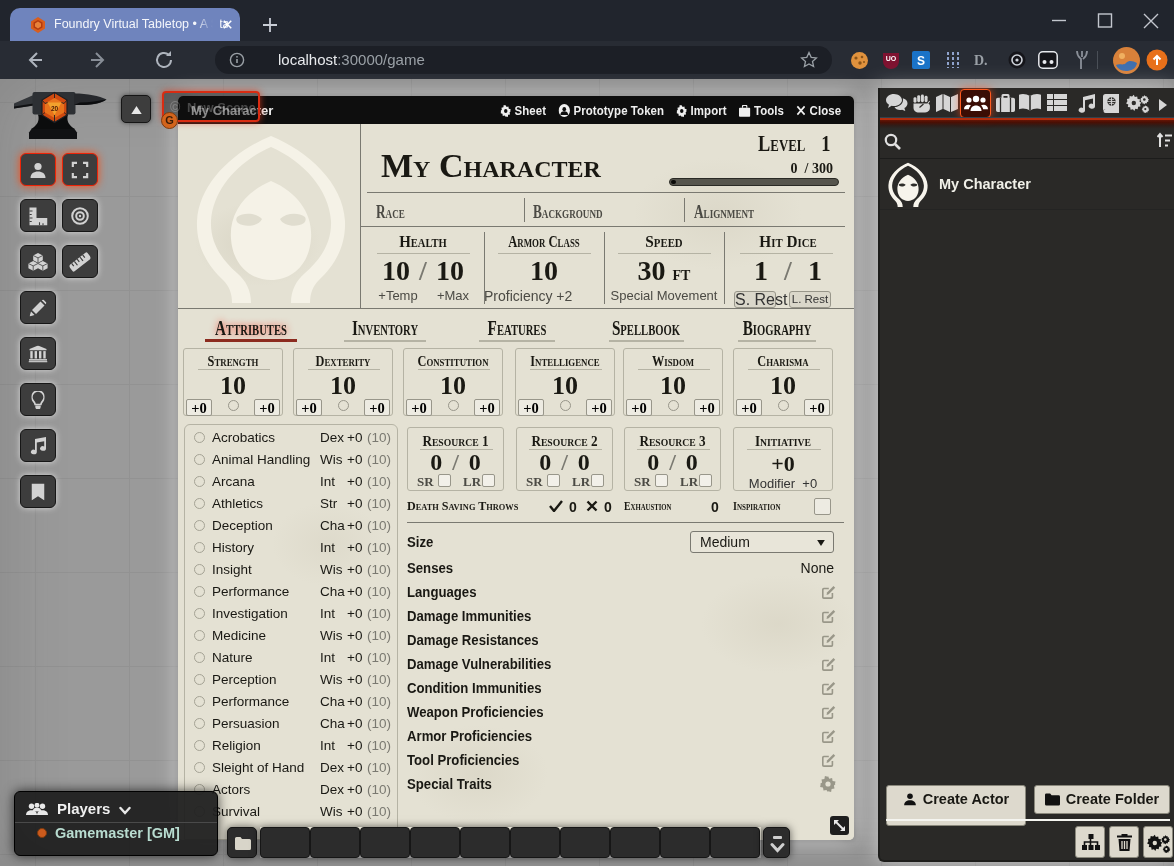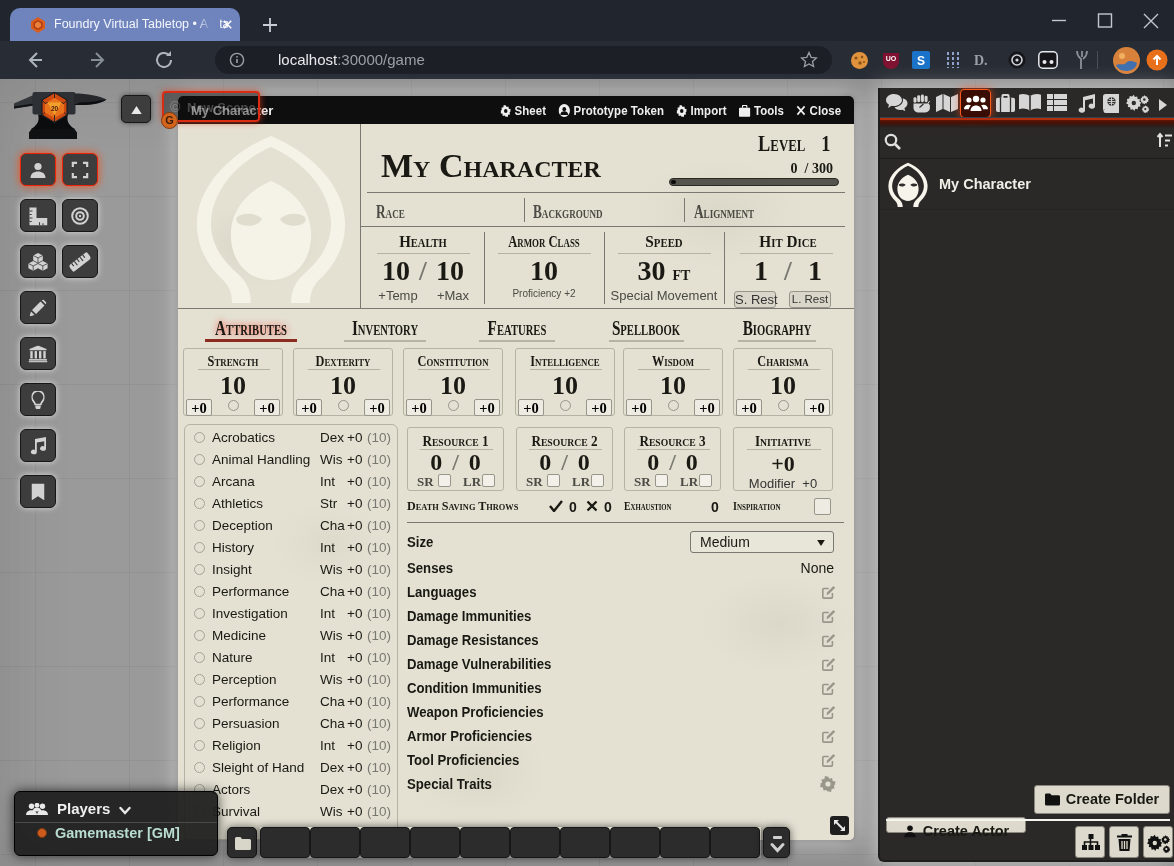--- a/index.html
+++ b/index.html
@@ -237,29 +237,29 @@
 <div class="sheet-line" style="left:426px;top:108px;width:1px;height:72px"></div>
 <div class="sheet-line" style="left:546px;top:108px;width:1px;height:72px"></div>
 <div class="mc abs" style="left:195px;top:108px;width:100px;text-align:center;font-size:17px;transform:scaleX(0.88)">Health</div>
 <div class="abs" style="left:199px;top:129px;width:93px;height:1px;background:#b5b3a4"></div>
 <div class="mc abs" style="left:185px;top:131px;width:120px;text-align:center;font-size:28px">10<span style="color:#7a7971;margin:0 9px">/</span>10</div>
 <div class="abs" style="left:195px;top:164px;width:50px;text-align:center;font-size:13px;color:#4b4a44">+Temp</div>
 <div class="abs" style="left:250px;top:164px;width:50px;text-align:center;font-size:13px;color:#4b4a44">+Max</div>
 <div class="mc abs" style="left:306px;top:108px;width:120px;text-align:center;font-size:17px;transform:scaleX(0.74)">Armor Class</div>
 <div class="abs" style="left:320px;top:129px;width:93px;height:1px;background:#b5b3a4"></div>
 <div class="mc abs" style="left:306px;top:131px;width:120px;text-align:center;font-size:28px">10</div>
-<div class="abs" style="left:306px;top:164px;width:120px;text-align:center;font-size:10px;color:#4b4a44">Proficiency +2</div>
+<div class="abs" style="left:306px;top:164px;width:120px;text-align:left;font-size:14px;color:#4b4a44">Proficiency +2</div>
 <div class="mc abs" style="left:426px;top:108px;width:120px;text-align:center;font-size:17px;transform:scaleX(0.9)">Speed</div>
 <div class="abs" style="left:440px;top:129px;width:93px;height:1px;background:#b5b3a4"></div>
 <div class="mc abs" style="left:426px;top:131px;width:120px;text-align:center;font-size:28px">30 <span style="font-size:20px">ft</span></div>
 <div class="abs" style="left:426px;top:164px;width:120px;text-align:center;font-size:13px;color:#4b4a44">Special Movement</div>
 <div class="mc abs" style="left:550px;top:108px;width:120px;text-align:center;font-size:17px;transform:scaleX(0.9)">Hit Dice</div>
 <div class="abs" style="left:562px;top:129px;width:93px;height:1px;background:#b5b3a4"></div>
 <div class="mc abs" style="left:550px;top:131px;width:120px;text-align:center;font-size:28px">1<span style="color:#7a7971;margin:0 16px">/</span>1</div>
-<div class="abs" style="left:556px;top:167px;width:42px;height:17px;background:#dad7ca;border:1px solid #98968a;border-radius:3px;font-size:13px;color:#333;text-align:center;line-height:15px;white-space:nowrap">S. Rest</div>
+<div class="abs" style="left:556px;top:167px;width:42px;height:17px;background:#dad7ca;border:1px solid #98968a;border-radius:3px;font-size:16px;color:#333;text-align:center;line-height:15px;white-space:nowrap">S. Rest</div>
 <div class="abs" style="left:611px;top:167px;width:42px;height:17px;background:#dad7ca;border:1px solid #98968a;border-radius:3px;font-size:11.5px;color:#333;text-align:center;line-height:15px;white-space:nowrap">L. Rest</div>
 <div class="sheet-line" style="left:0;top:184px;width:676px;height:1px"></div>
 <div class="mc abs" style="left:-2px;top:193px;width:150px;text-align:center;font-size:20px;white-space:nowrap;transform:scaleX(0.76);text-shadow:0 0 8px rgba(255,40,20,0.8);">Attributes</div>
 <div class="mc abs" style="left:132px;top:193px;width:150px;text-align:center;font-size:20px;white-space:nowrap;transform:scaleX(0.76);">Inventory</div>
 <div class="mc abs" style="left:264px;top:193px;width:150px;text-align:center;font-size:20px;white-space:nowrap;transform:scaleX(0.76);">Features</div>
 <div class="mc abs" style="left:393px;top:193px;width:150px;text-align:center;font-size:20px;white-space:nowrap;transform:scaleX(0.76);">Spellbook</div>
 <div class="mc abs" style="left:524px;top:193px;width:150px;text-align:center;font-size:20px;white-space:nowrap;transform:scaleX(0.76);">Biography</div>
 <div class="abs" style="left:27px;top:215px;width:92px;height:3px;background:#8c2b1f"></div>
 <div class="abs" style="left:166px;top:216px;width:82px;height:2px;background:#b5b3a4"></div>
 <div class="abs" style="left:301px;top:216px;width:76px;height:2px;background:#b5b3a4"></div>
@@ -787,21 +787,21 @@
       </svg>
 <div class="abs" style="left:0;top:70px;width:296px;height:1px;background:#1c1c1b"></div>
 <svg class="abs" style="left:8px;top:74px" width="40" height="45" viewBox="0 0 150 170">
 <path d="M75 3 C112 18 147 50 149 88 C150 115 137 134 123 147 C117 153 114 160 114 170 L95 170 C95 157 100 148 109 140 C124 127 136 110 135 88 C133 56 107 28 75 14 C43 28 17 56 15 88 C14 110 26 127 41 140 C50 148 55 157 55 170 L36 170 C36 160 33 153 27 147 C13 134 0 115 1 88 C3 50 38 18 75 3 Z" fill="#f7f4ec"></path>
 <path d="M75 48 C103 60 117 82 115 106 C113 132 96 147 75 147 C54 147 37 132 35 106 C33 82 47 60 75 48 Z" fill="#f7f4ec"></path>
 <path d="M41 84 C48 79 60 80 66 86 C63 93 49 95 42 90 C40 88 40 86 41 84 Z" fill="#2e2d2b"></path>
 <path d="M109 84 C102 79 90 80 84 86 C87 93 101 95 108 90 C110 88 110 86 109 84 Z" fill="#2e2d2b"></path>
 </svg>
 <div class="abs" style="left:59px;top:88px;color:#f0f0e8;font-weight:bold;font-size:14.5px">My Character</div>
 <div class="abs" style="left:0;top:121px;width:296px;height:1px;background:#242423"></div>
-<div class="abs" style="left:6px;top:729px;width:140px;height:16px;background:#ddd9cd;border:1px solid #8a887c;border-radius:3px;color:#191813;font-weight:bold;font-size:14.5px;text-align:center;line-height:27px"><svg style="vertical-align:-2px;margin-right:6px" width="14" height="14" viewBox="0 0 18 18">
+<div class="abs" style="left:6px;top:697px;width:140px;height:41px;background:#ddd9cd;border:1px solid #8a887c;border-radius:3px;color:#191813;font-weight:bold;font-size:14.5px;text-align:center;line-height:27px"><svg style="vertical-align:-2px;margin-right:6px" width="14" height="14" viewBox="0 0 18 18">
           <circle cx="9" cy="5.5" r="3.6" fill="#111"></circle>
           <path d="M1.5 17c0-4.4 3.3-6.5 7.5-6.5s7.5 2.1 7.5 6.5z" fill="#111"></path>
         </svg>Create Actor</div>
 <div class="abs" style="left:154px;top:697px;width:136px;height:29px;background:#ddd9cd;border:1px solid #8a887c;border-radius:3px;color:#191813;font-weight:bold;font-size:14.5px;text-align:center;line-height:27px"><svg style="vertical-align:-2px;margin-right:6px" width="15" height="13" viewBox="0 0 16 13">
           <path d="M0 1.5A1.5 1.5 0 0 1 1.5 0h4L7 2h7.5A1.5 1.5 0 0 1 16 3.5V11.5A1.5 1.5 0 0 1 14.5 13h-13A1.5 1.5 0 0 1 0 11.5z" fill="#111"></path>
         </svg>Create Folder</div>
 <div class="abs" style="left:6px;top:731px;width:284px;height:2px;background:#f5f5f0"></div>
 <div class="abs" style="left:195px;top:738px;width:30px;height:32px;background:#ddd9cd;border:1px solid #8a887c;border-radius:3px;color:#191813;font-weight:bold;">
         <svg class="abs" style="left:6px;top:7px" width="18" height="17" viewBox="0 0 18 17">
           <g fill="#111">

